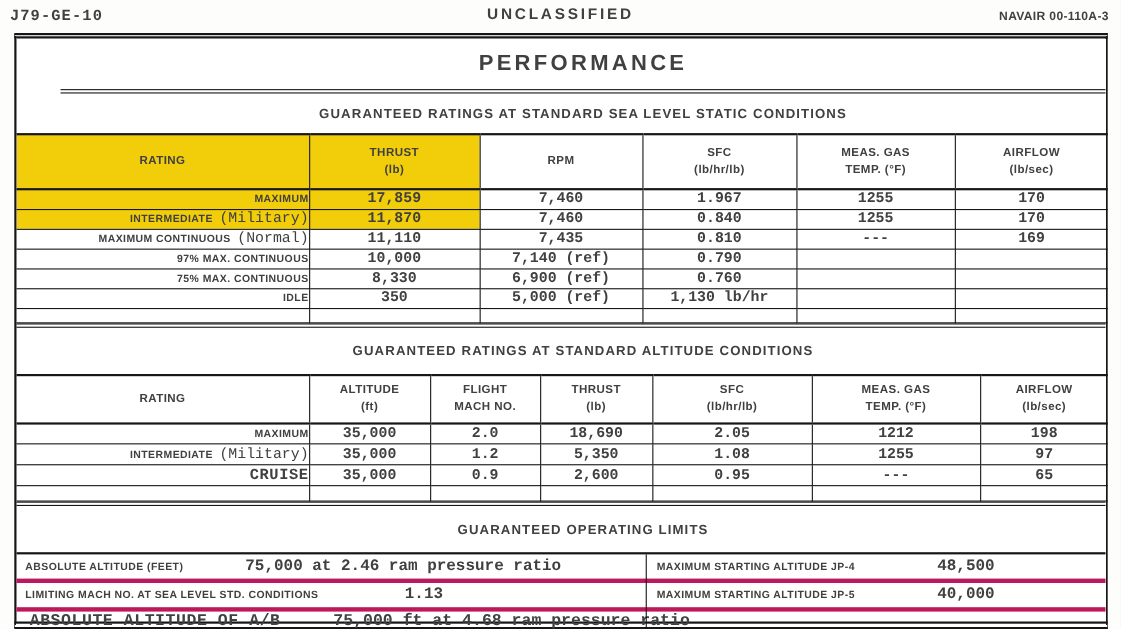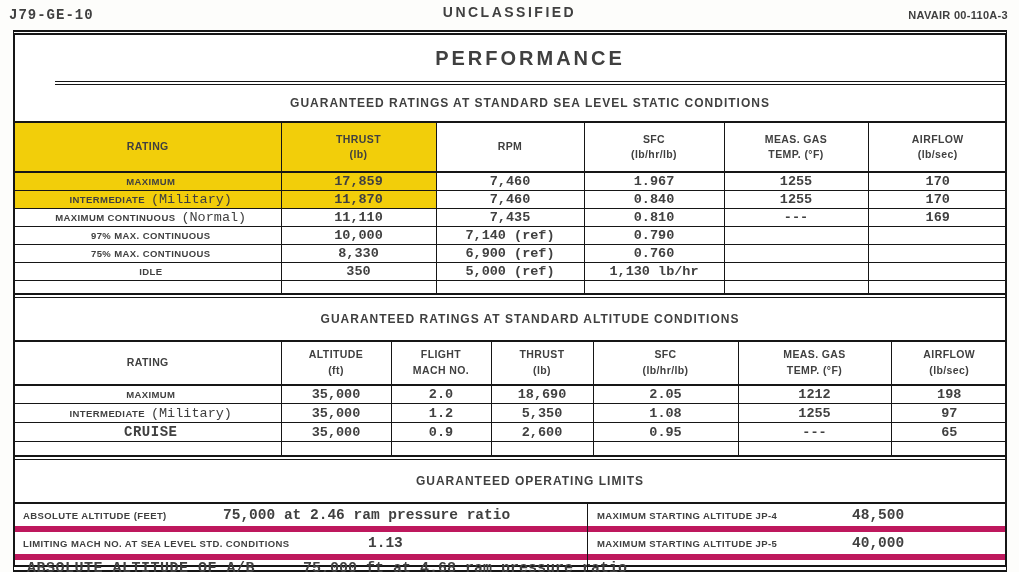--- a/index.html
+++ b/index.html
@@ -32,32 +32,32 @@
   th,td{border:1px solid #161616; padding:0; overflow:hidden; white-space:nowrap;}
   thead th{border-top:2px solid #161616; border-bottom:2px solid #161616;}
   th{font-size:10.5px; font-weight:700; letter-spacing:0.4px; text-align:center; line-height:1.45;}
   td{text-align:center; font-family:"Liberation Mono",monospace; font-size:13.5px; font-weight:700;}
   .t1 thead th{height:48px;}
   .t1 tbody tr{height:18px;}
   .t1 tbody tr.spacer{height:13px;}
   .t2 thead th{height:42px;}
   .t2 tbody tr{height:19px;}
   .t2 tbody tr.spacer{height:14px;}
-  td.c-rating{text-align:center; padding-left:6px;}
+  td.c-rating{text-align:right; padding-left:6px;}
   .glabel{font-family:"Liberation Sans",sans-serif; font-size:9.5px; font-weight:700; letter-spacing:0.4px;}
   .mnote{font-family:"Liberation Mono",monospace; font-size:13.5px; font-weight:400; margin-left:6px;}
   .mlabel{font-family:"Liberation Mono",monospace; font-size:14px; font-weight:700; letter-spacing:0.5px;}
   .hl{background:var(--hl,#f2ce0a);}
   table td:first-child, table th:first-child{border-left:none;}
   table td:last-child, table th:last-child{border-right:none;}
 
   
   .limits{position:relative; flex:1; display:flex; flex-direction:column; border-top:2px solid #161616;}
   .limits .vdiv{position:absolute; left:572px; top:0; bottom:0; width:1px; background:#161616;}
-  .lrow{flex:none; display:flex; align-items:center; border-bottom:6px solid #be185d;}
+  .lrow{flex:none; display:flex; align-items:center; border-bottom:4px solid #be185d;}
   .lrow.last{border-bottom:none; flex:1;}
   .lrow .lcell{width:572px; flex:none; display:flex; align-items:center;}
   .lrow .rcell{flex:1; display:flex; align-items:center;}
   .lim-label{font-size:9.5px; font-weight:700; letter-spacing:0.4px; padding-left:8px;}
   .lim-val{font-family:"Liberation Mono",monospace; font-size:14.5px; font-weight:700;}
   .row1 .lim-label{width:200px;}
   .row2 .lim-label{width:345px;}
   .rcell .lim-label{width:255px; padding-left:10px;}
   .row3-label{font-family:"Liberation Mono",monospace; font-size:15px; font-weight:700; padding-left:12px; letter-spacing:0.5px;}
   .row3-val{font-family:"Liberation Mono",monospace; font-size:15px; font-weight:700; margin-left:48px;}

